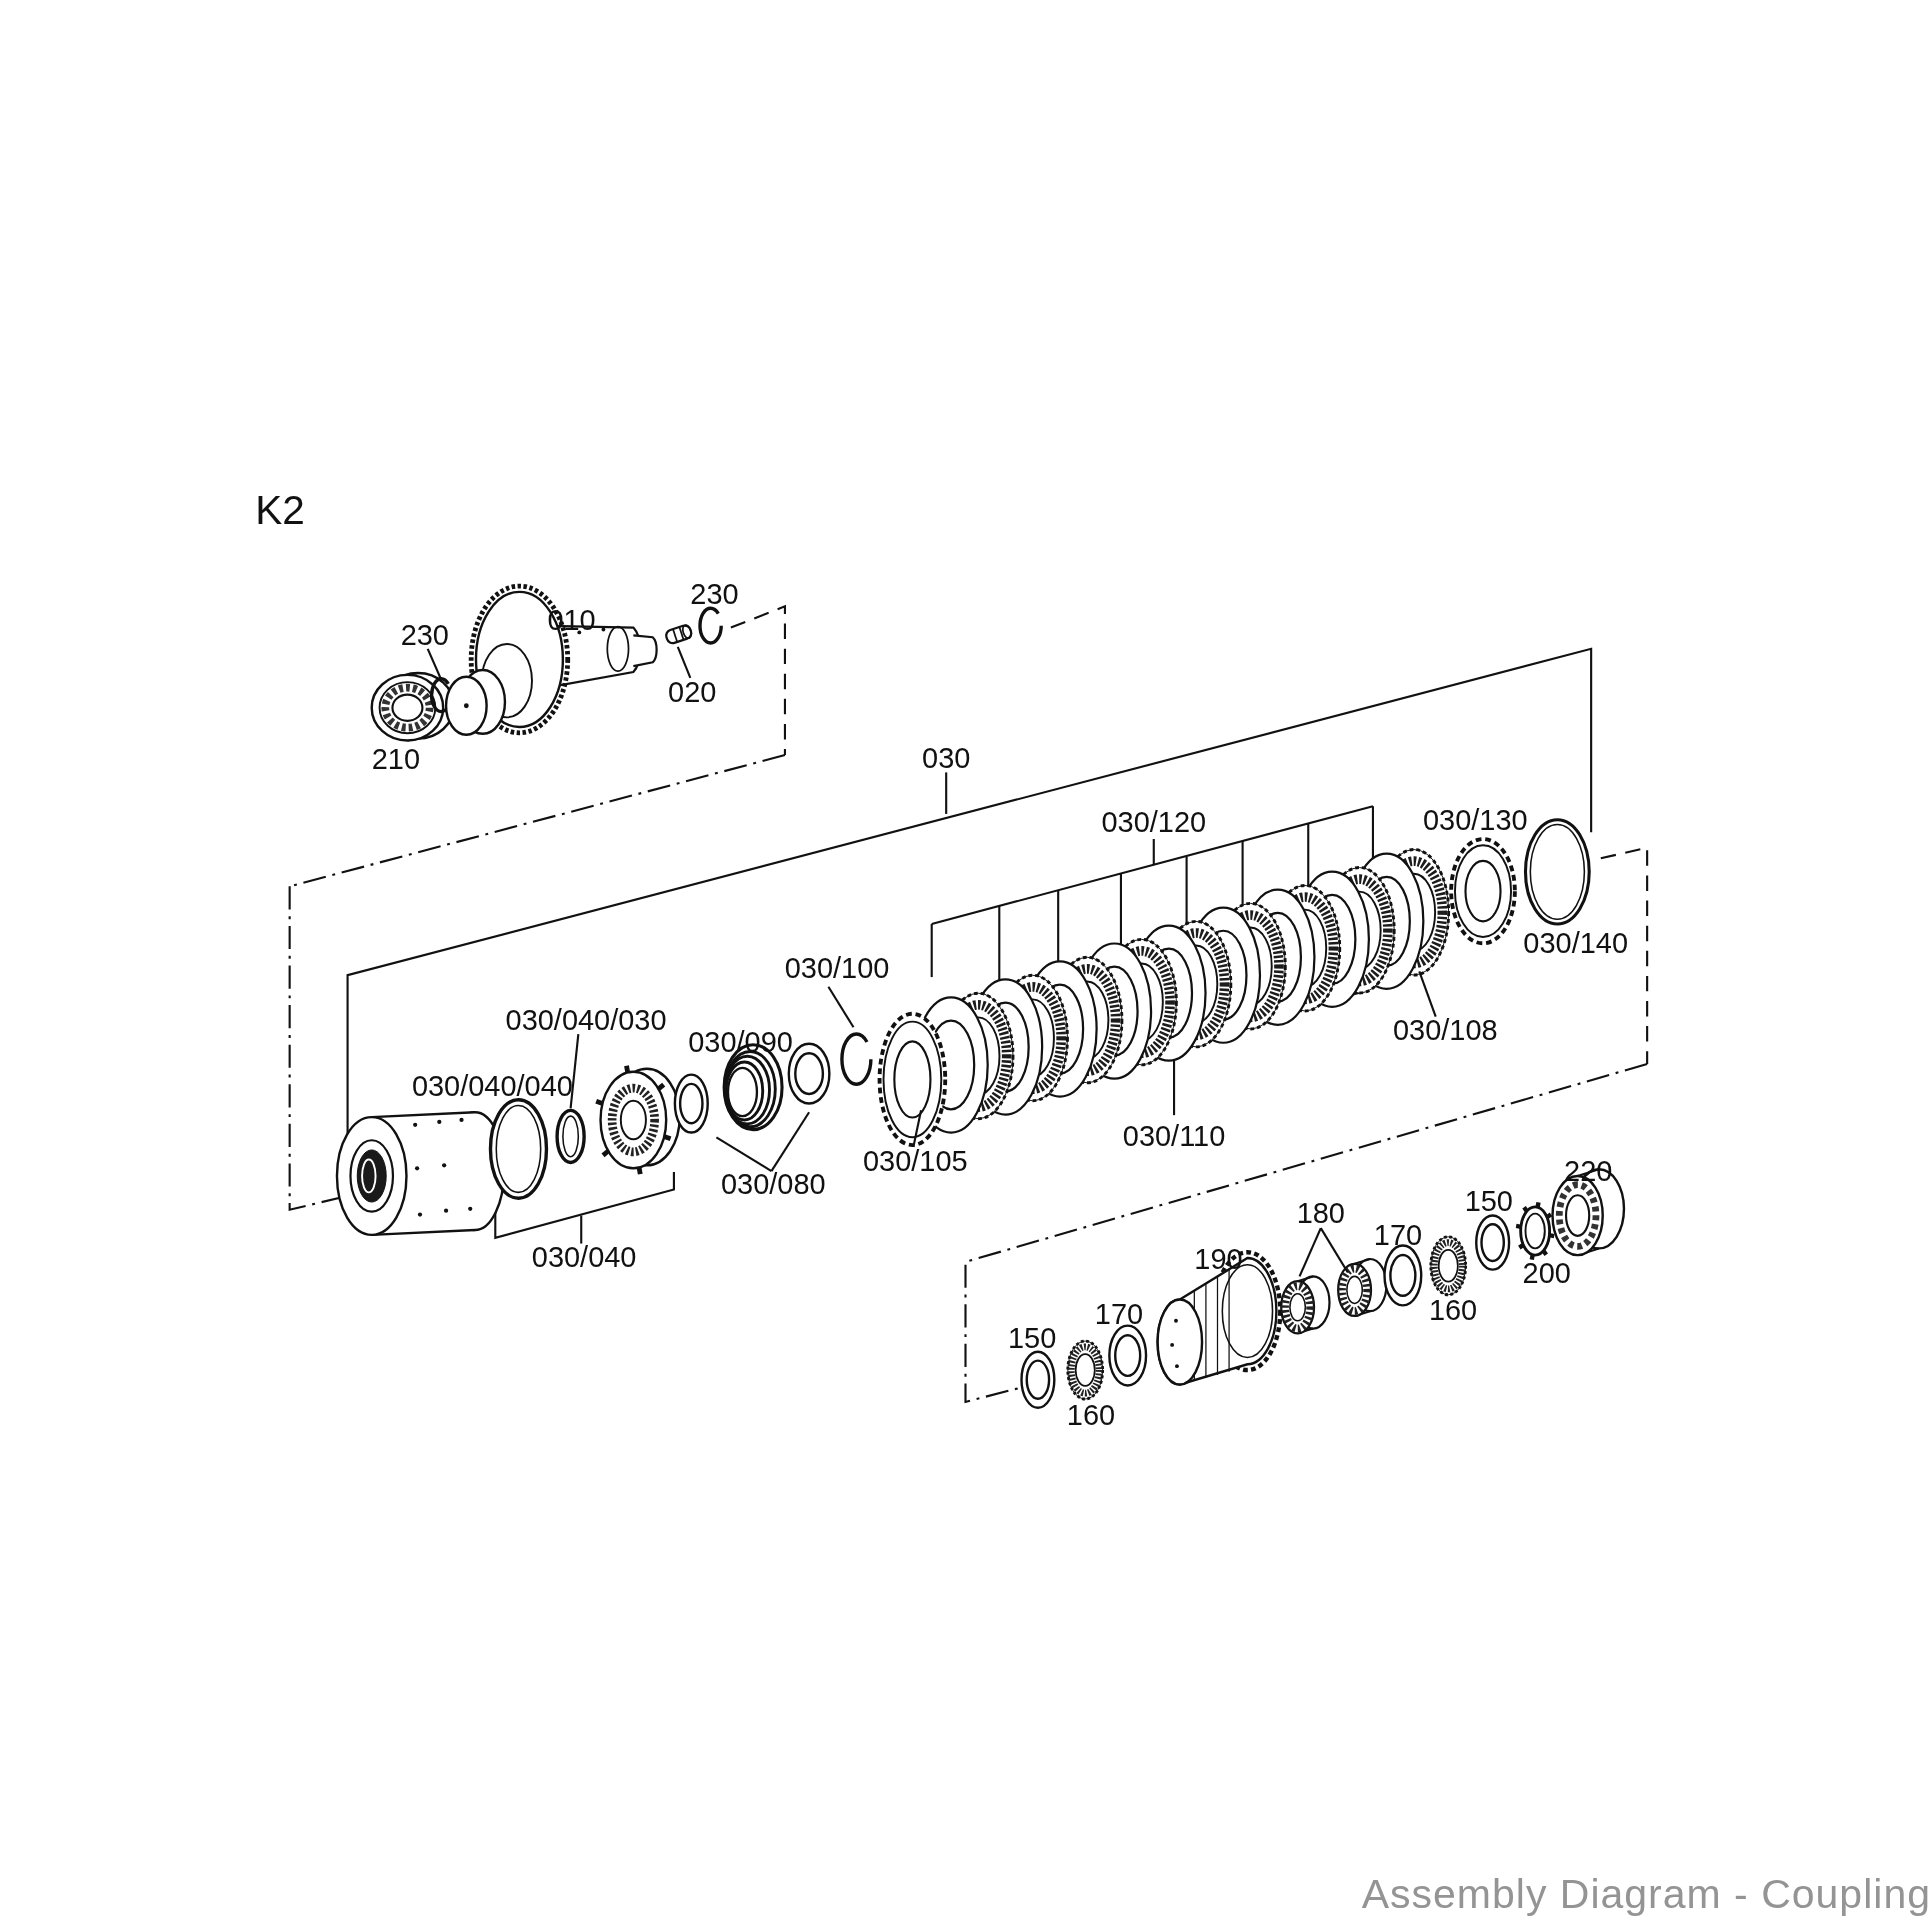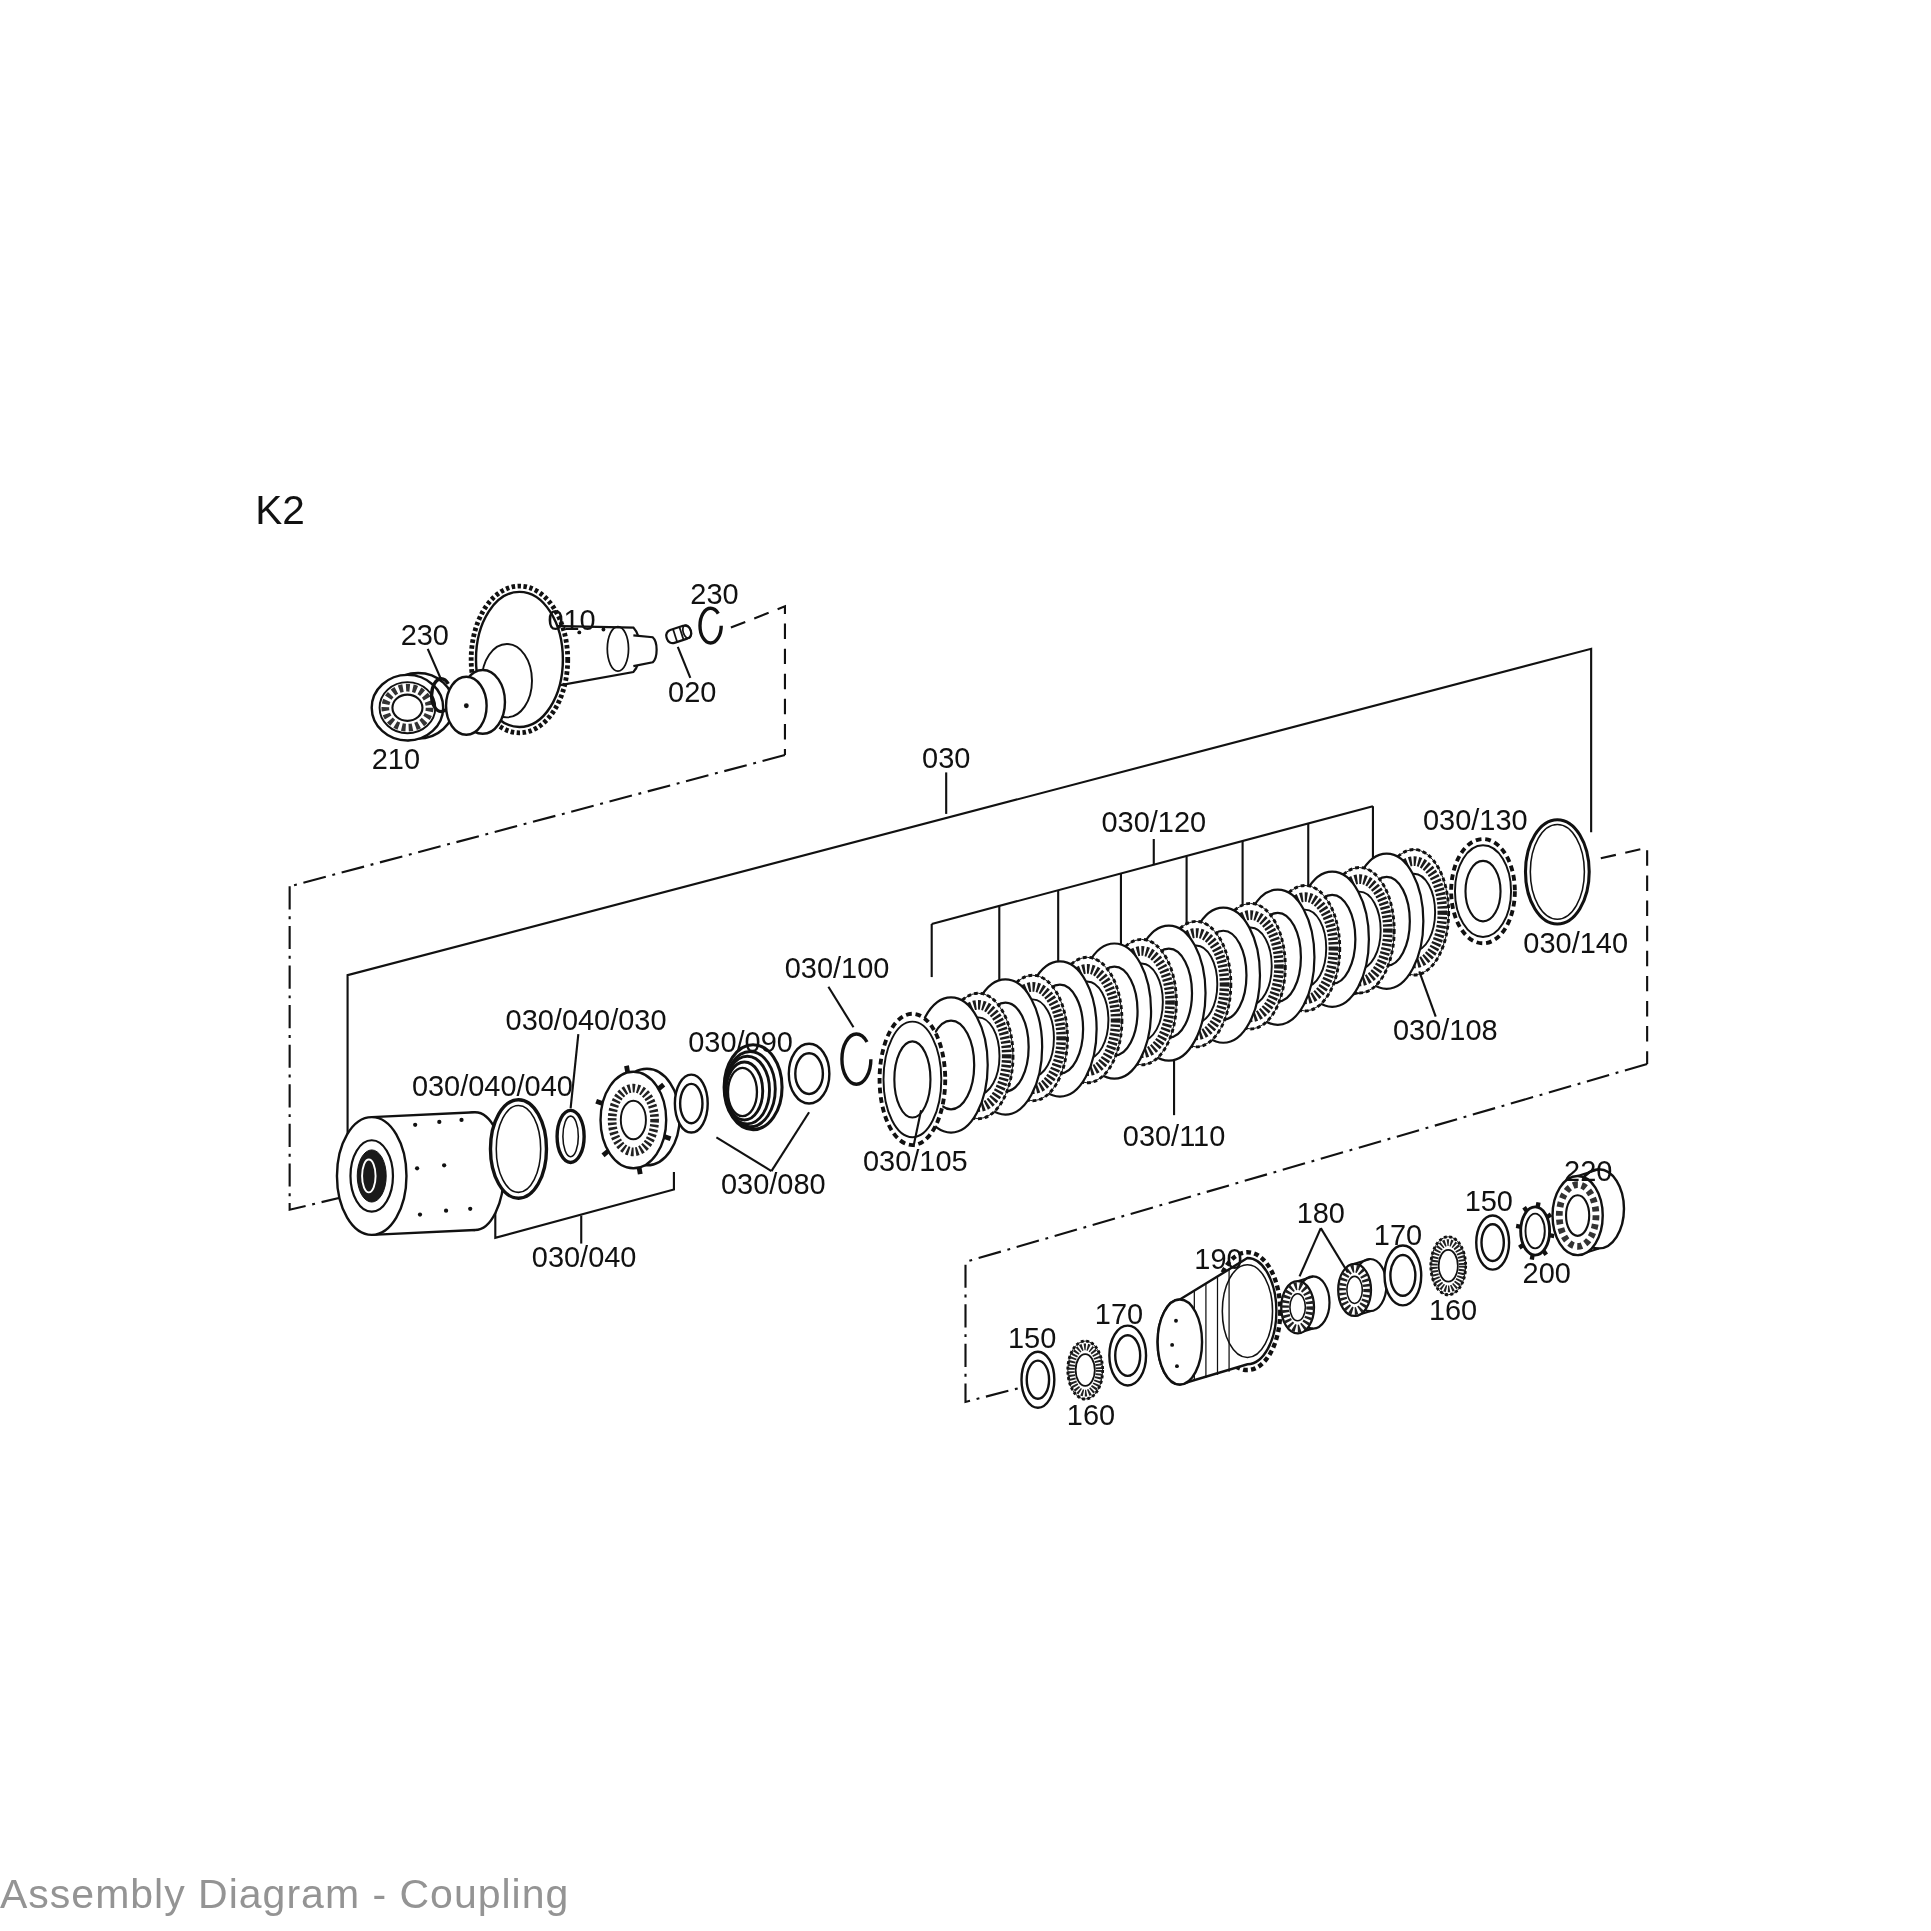--- a/index.html
+++ b/index.html
@@ -1,19 +1,19 @@
 <!DOCTYPE html>
 <html><head>
 <meta charset="utf-8">
 <style>
   html,body{margin:0;padding:0;background:#fff;}
   #stage{position:relative;width:1931px;height:1931px;background:#fff;overflow:hidden;
          font-family:"Liberation Sans", sans-serif;}
   #diagram-svg{position:absolute;left:0;top:0;}
-  #caption{position:absolute;left:0;top:1871px;width:100%;text-align:left;
+  #caption{position:absolute;left:0;top:1871px;width:100%;text-align:right;
            font-size:41px;color:#949494;letter-spacing:1px;}
 </style>
 </head>
 <body>
 
 <div id="stage">
   <svg id="diagram-svg" width="1931" height="1931" viewBox="0 0 2000 2000" xmlns="http://www.w3.org/2000/svg">
       <polyline points="757,650 813,628 813,782" fill="none" stroke="#111111" stroke-width="2.2" stroke-dasharray="16 10"></polyline>
       <polyline points="813,782 300,918" fill="none" stroke="#111111" stroke-width="2.2" stroke-dasharray="24 7 3 7"></polyline>
       <polyline points="300,918 300,1253 392,1231" fill="none" stroke="#111111" stroke-width="2.2" stroke-dasharray="24 7 3 7"></polyline>

